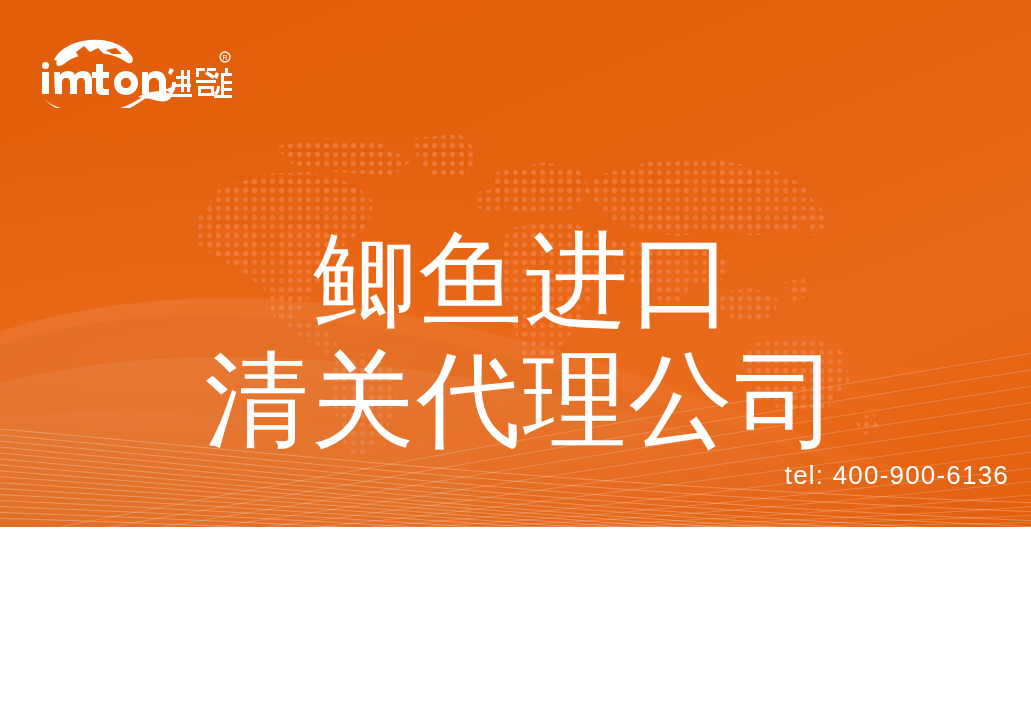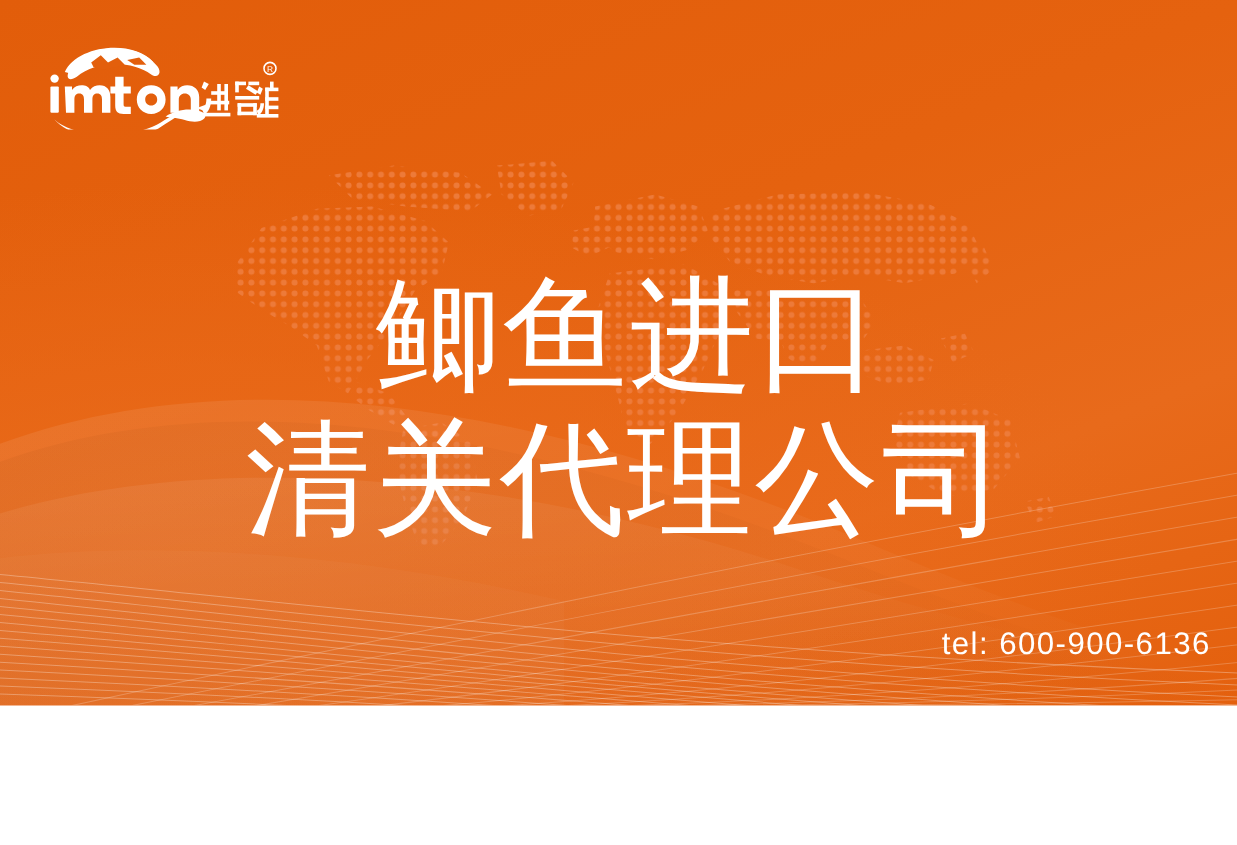--- a/index.html
+++ b/index.html
@@ -4,21 +4,21 @@
 <title>imton banner</title>
 <style>
   html, body {
     margin: 0;
     padding: 0;
     background: #ffffff;
   }
   #stage {
     position: relative;
     width: 1031px;
-    height: 588px;
+    height: 527px;
     overflow: hidden;
     background: #e35f0c;
     font-family: "Liberation Sans", "DejaVu Sans", sans-serif;
     -webkit-font-smoothing: antialiased;
   }
 
   
   .layer { position: absolute; inset: 0; }
 
   #bg-base {
@@ -272,15 +272,15 @@
         <path d="M128,62 l8,-3 l-3,5 Z"></path>
       </g>
     </svg>
   </div>
 
   <div id="headline">
     <span class="headline-line" id="headline-line-1">鲫鱼进口</span>
     <span class="headline-line" id="headline-line-2">清关代理公司</span>
   </div>
 
-  <div id="phone">tel: 600-900-6136</div>
+  <div id="phone">tel: 400-900-6136</div>
 
 </div>
 
 </body></html>

